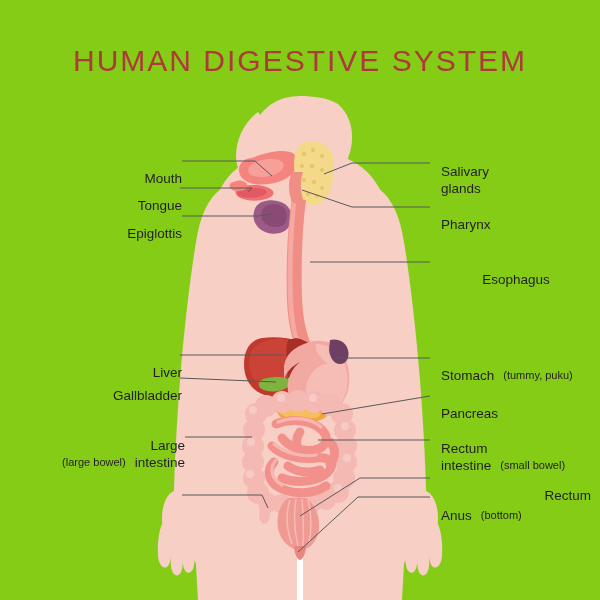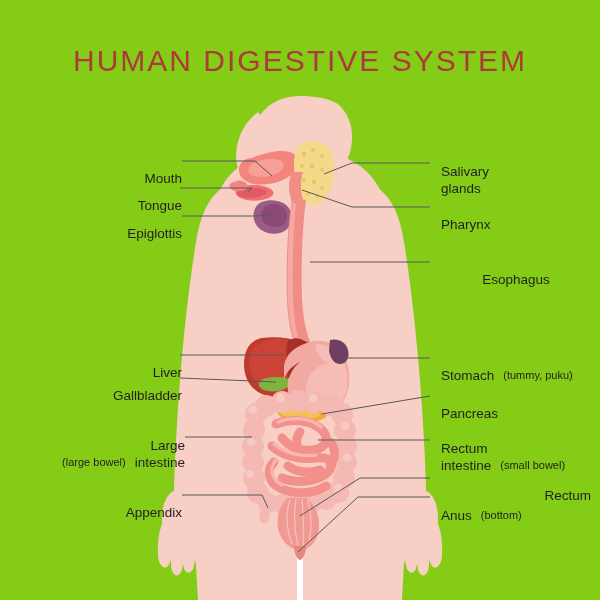--- a/index.html
+++ b/index.html
@@ -413,23 +413,20 @@
   </div>
 
   <div class="label left" style="left:10px; top:420px; width:175px;">
     <div class="label-row left-row">
       <span class="alt">(large bowel)</span>
       <span class="main">Large
 intestine</span>
     </div>
   </div>
 
-  <div class="label left" style="left:20px; top:487px; width:162px;">
-    <span class="main">Appendix</span>
-  </div>
 
   <div class="label right" style="left:441px; top:146px; width:150px;">
     <span class="main">Salivary
 glands</span>
   </div>
 
   <div class="label right" style="left:441px; top:199px; width:150px;">
     <span class="main">Pharynx</span>
   </div>
 

